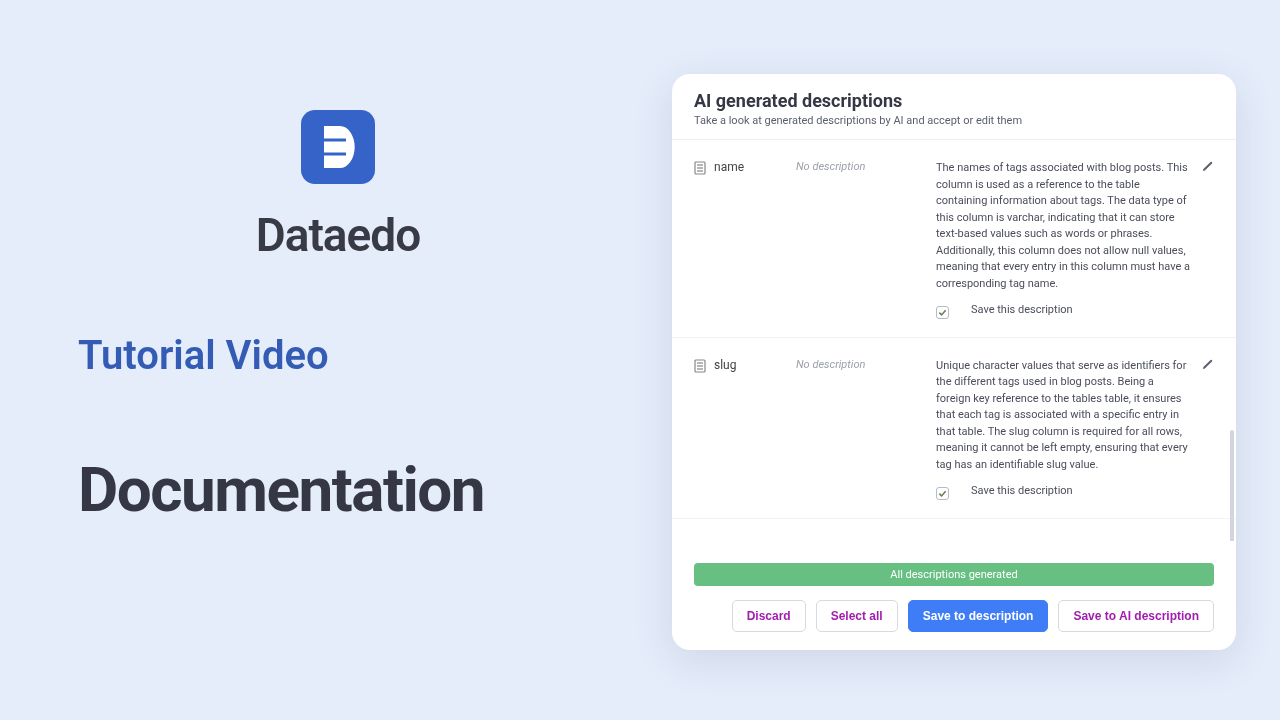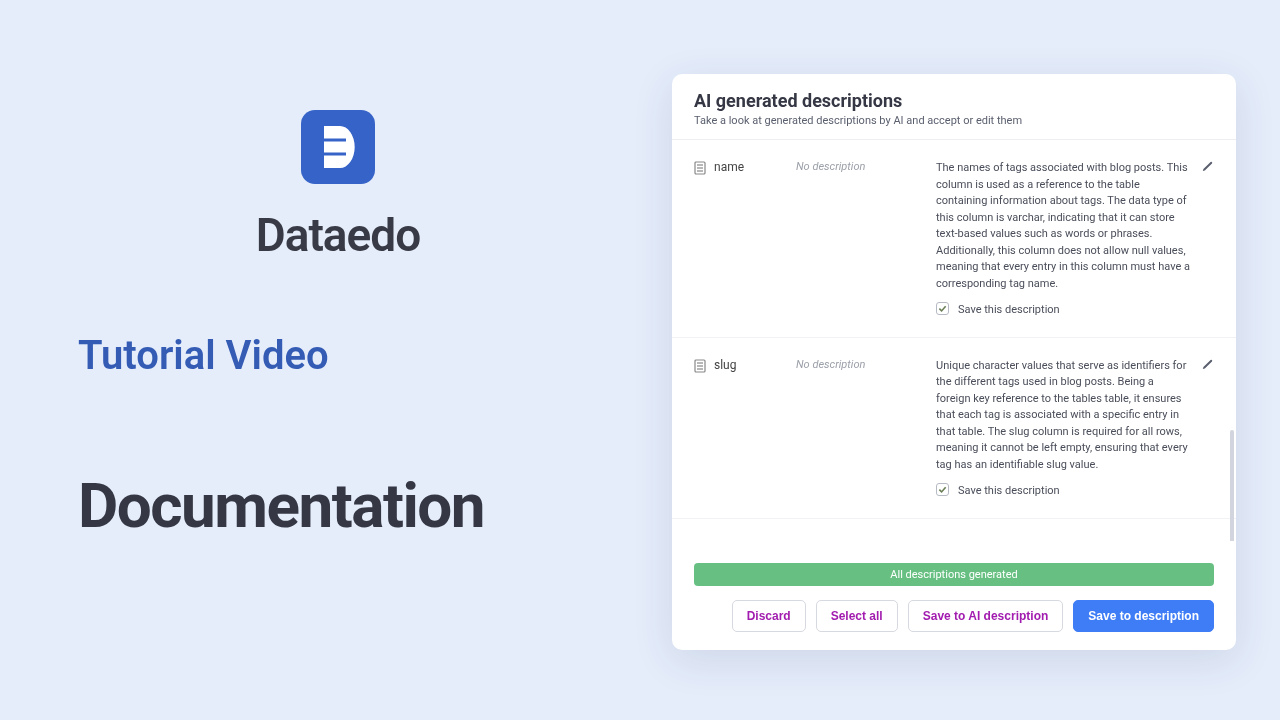--- a/index.html
+++ b/index.html
@@ -37,37 +37,37 @@
 .logo-word {
   font-size: 46px;
   font-weight: 600;
   color: #383b45;
   letter-spacing: -1px;
 }
 .tut-label {
   font-size: 40px;
   font-weight: 600;
   color: #345cb4;
-  margin-bottom: 20px;
+  margin-bottom: 4px;
 }
 .main-title {
   font-size: 62px;
   font-weight: 700;
   color: #353744;
   line-height: 1.15;
   letter-spacing: -1.5px;
 }
 .panel {
   position: absolute;
   right: 44px;
   top: 74px;
   width: 564px;
   height: 576px;
   background: #fff;
-  border-radius: 10px;
+  border-radius: 18px;
   box-shadow: 0 10px 40px rgba(40,50,90,0.12);
   display: flex;
   flex-direction: column;
 }
 .panel-header {
   padding: 16px 22px 12px 22px;
   border-bottom: 1px solid #eceef2;
 }
 .panel-title {
   font-size: 18px;
@@ -128,22 +128,22 @@
   right: 0;
   top: 0;
   width: 14px;
   height: 14px;
   color: #5a5f6e;
   cursor: pointer;
 }
 .save-check {
   margin-top: 10px;
   display: flex;
-  align-items: flex-start;
-  gap: 9px;
+  align-items: flex-end;
+  gap: 22px;
   font-size: 11px;
   color: #4a4e5a;
 }
 .checkbox {
   width: 13px;
   height: 13px;
   border: 1px solid #b6bac4;
   border-radius: 3px;
   display: inline-flex;
   align-items: center;
@@ -264,17 +264,17 @@
         </div>
       </div>
     </div>
     <div class="scroll-indicator"></div>
   </div>
   <div class="panel-footer">
     <div class="status-bar">All descriptions generated</div>
     <div class="btn-row">
       <button class="btn">Discard</button>
       <button class="btn">Select all</button>
+      <button class="btn btn-primary">Save to description</button>
       <button class="btn">Save to AI description</button>
-      <button class="btn btn-primary">Save to description</button>
     </div>
   </div>
 </div>
 
 </body></html>

